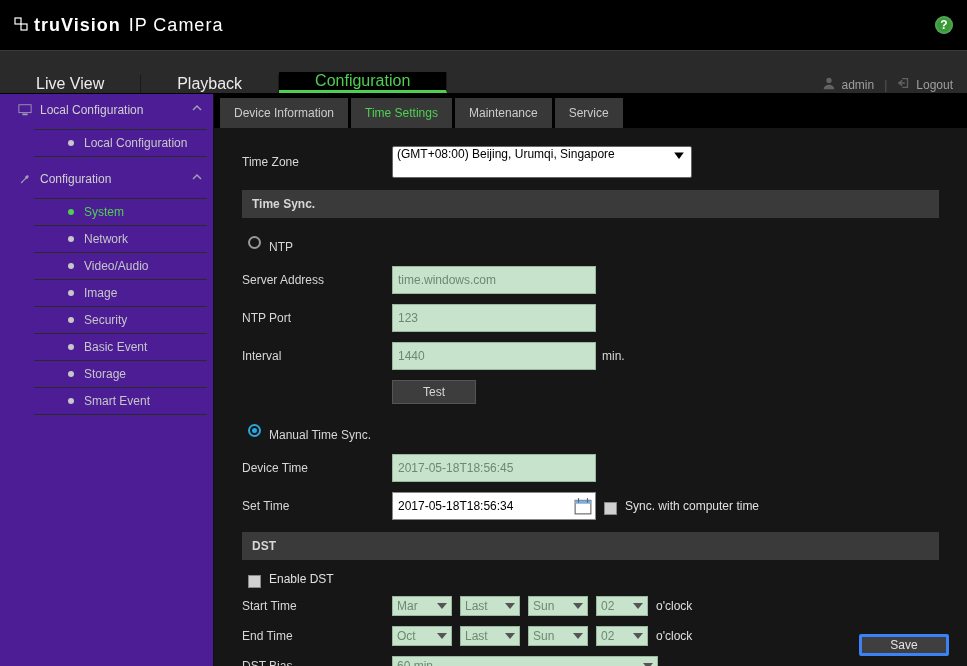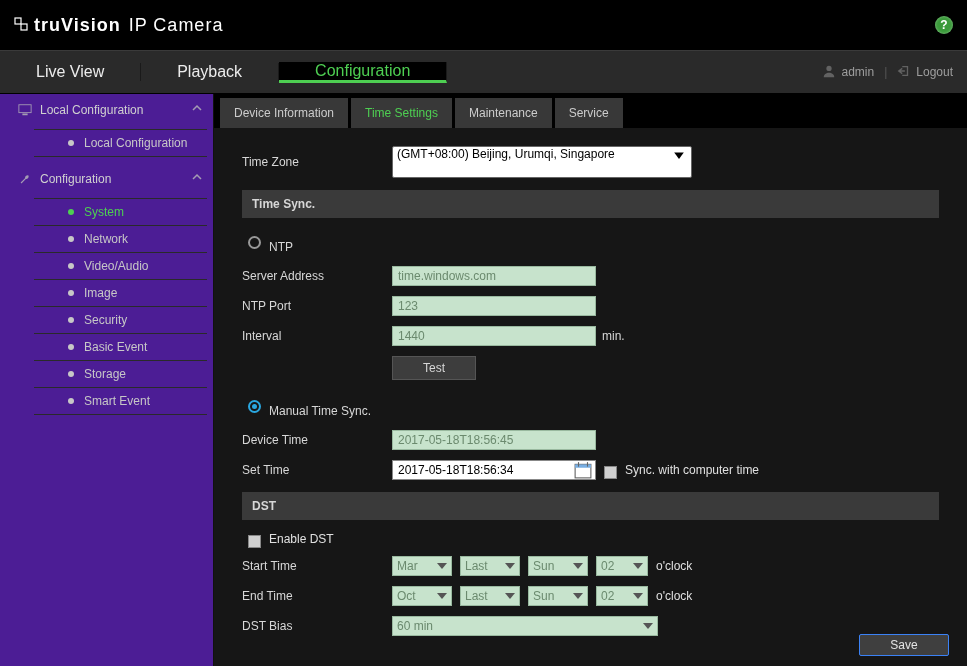--- a/index.html
+++ b/index.html
@@ -22,21 +22,21 @@
   body{background:#000;color:var(--text-light);width:967px;height:666px;overflow:hidden;}
   
   .brand-bar{height:50px;background:#000;display:flex;align-items:center;justify-content:space-between;padding:0 14px;}
   .brand{display:flex;align-items:center;color:#fff;}
   .brand-logo-icon{width:16px;height:16px;margin-right:4px;display:inline-block;}
   .brand-logo-icon svg{display:block;}
   .brand-logo{font-size:18px;font-weight:bold;letter-spacing:1px;}
   .brand-sub{font-size:18px;font-weight:500;margin-left:8px;letter-spacing:1px;}
   .help-icon{width:18px;height:18px;border-radius:50%;background:#3a9a3a;color:#fff;display:flex;align-items:center;justify-content:center;font-weight:bold;font-size:12px;cursor:pointer;box-shadow:inset 0 0 3px rgba(255,255,255,.4);}
   
-  .main-nav{height:44px;background:#2a2a2a;display:flex;align-items:center;border-top:1px solid #3a3a3a;border-bottom:1px solid #000;}
+  .main-nav{height:44px;background:#2a2a2a;display:flex;align-items:flex-end;border-top:1px solid #3a3a3a;border-bottom:1px solid #000;}
   .main-nav .nav-item{display:flex;align-items:center;justify-content:center;padding:0 36px;color:#ececec;font-size:16px;border-right:1px solid #1a1a1a;cursor:pointer;}
   .main-nav .nav-item.active{color:var(--accent);border-bottom:3px solid var(--accent);background:#000;}
   .nav-spacer{flex:1;}
   .user-area{display:flex;align-items:center;padding-right:14px;color:var(--text-muted);}
   .user-area .icon{margin-right:5px;opacity:.6;}
   .user-area .sep{margin:0 10px;color:#555;}
   .user-area span{cursor:pointer;}
   
   .body-row{display:flex;height:calc(666px - 50px - 44px);}
   .sidebar{width:214px;background:#4c1d95;border-right:1px solid #111;padding-top:2px;padding-left:14px;padding-right:6px;}
@@ -57,33 +57,33 @@
   .settings-panel{padding:18px 28px 60px 28px;}
   .row{display:flex;align-items:center;margin-bottom:10px;}
   .row .label{width:150px;color:#d7d7d7;}
   .tz-select{width:300px;height:32px;background:#fff;color:#000;border:1px solid #666;display:flex;justify-content:space-between;padding:0 4px;cursor:pointer;border-radius:2px;}
   .tz-select .arrow{width:16px;height:16px;background:#000;clip-path:polygon(20% 35%,80% 35%,50% 75%);}
   .section-header{background:#3a3a3a;color:#d7d7d7;font-weight:bold;padding:7px 10px;margin-top:12px;margin-bottom:12px;}
   .radio{width:13px;height:13px;border-radius:50%;border:2px solid #999;display:inline-block;margin-right:8px;position:relative;flex:0 0 auto;}
   .radio.selected{border-color:#2aa7e0;}
   .radio.selected::after{content:"";position:absolute;inset:2px;border-radius:50%;background:#2aa7e0;}
   .checkbox{width:13px;height:13px;border:1px solid #888;background:#d0d0d0;display:inline-block;margin-right:8px;cursor:pointer;position:relative;top:2px;flex:0 0 auto;}
-  .text-input{width:204px;height:20px;background:var(--input-bg);border:1px solid #99b99f;color:var(--input-text);padding:0 5px;font-size:12px;}
+  .text-input{width:204px;height:28px;background:var(--input-bg);border:1px solid #99b99f;color:var(--input-text);padding:0 5px;font-size:12px;}
   .text-input.wht{background:#fff;color:#000;border:1px solid #888;}
   .after-text{margin-left:6px;color:#d7d7d7;}
   .btn-test{width:84px;height:24px;background:#3d3d3d;color:#d7d7d7;border:1px solid #555;display:flex;align-items:center;justify-content:center;cursor:pointer;}
   .dt-wrap{position:relative;display:flex;align-items:center;}
   .cal-icon{width:18px;height:18px;margin-left:-22px;cursor:pointer;opacity:.9;}
   .dd{height:20px;background:var(--input-bg);border:1px solid #99b99f;color:var(--input-text);display:flex;align-items:center;justify-content:space-between;padding:0 4px;cursor:pointer;margin-right:8px;}
   .dd .arrow{width:0;height:0;border-left:5px solid transparent;border-right:5px solid transparent;border-top:6px solid #555;}
   .dd.w60{width:60px;}
   .dd.w52{width:52px;}
   .dd.wide{width:266px;}
   .save-bar{position:absolute;bottom:10px;right:18px;}
-  .btn-save{width:90px;height:22px;background:#3f3f3f;border:1px solid #3b82f6;color:#e4e4e4;display:flex;align-items:center;justify-content:center;cursor:pointer;border-radius:2px;}
+  .btn-save{width:90px;height:22px;background:#3f3f3f;border:3px solid #3b82f6;color:#e4e4e4;display:flex;align-items:center;justify-content:center;cursor:pointer;border-radius:2px;}
   .inline{display:flex;align-items:center;}
   .radio-row{display:flex;align-items:center;margin:6px 0 12px 6px;cursor:pointer;}
   .radio-row .rlabel{color:#d7d7d7;margin-top:10px;}
 </style>
 </head>
 <body>
 
 <div class="brand-bar">
   <div class="brand">
     <span class="brand-logo-icon">

